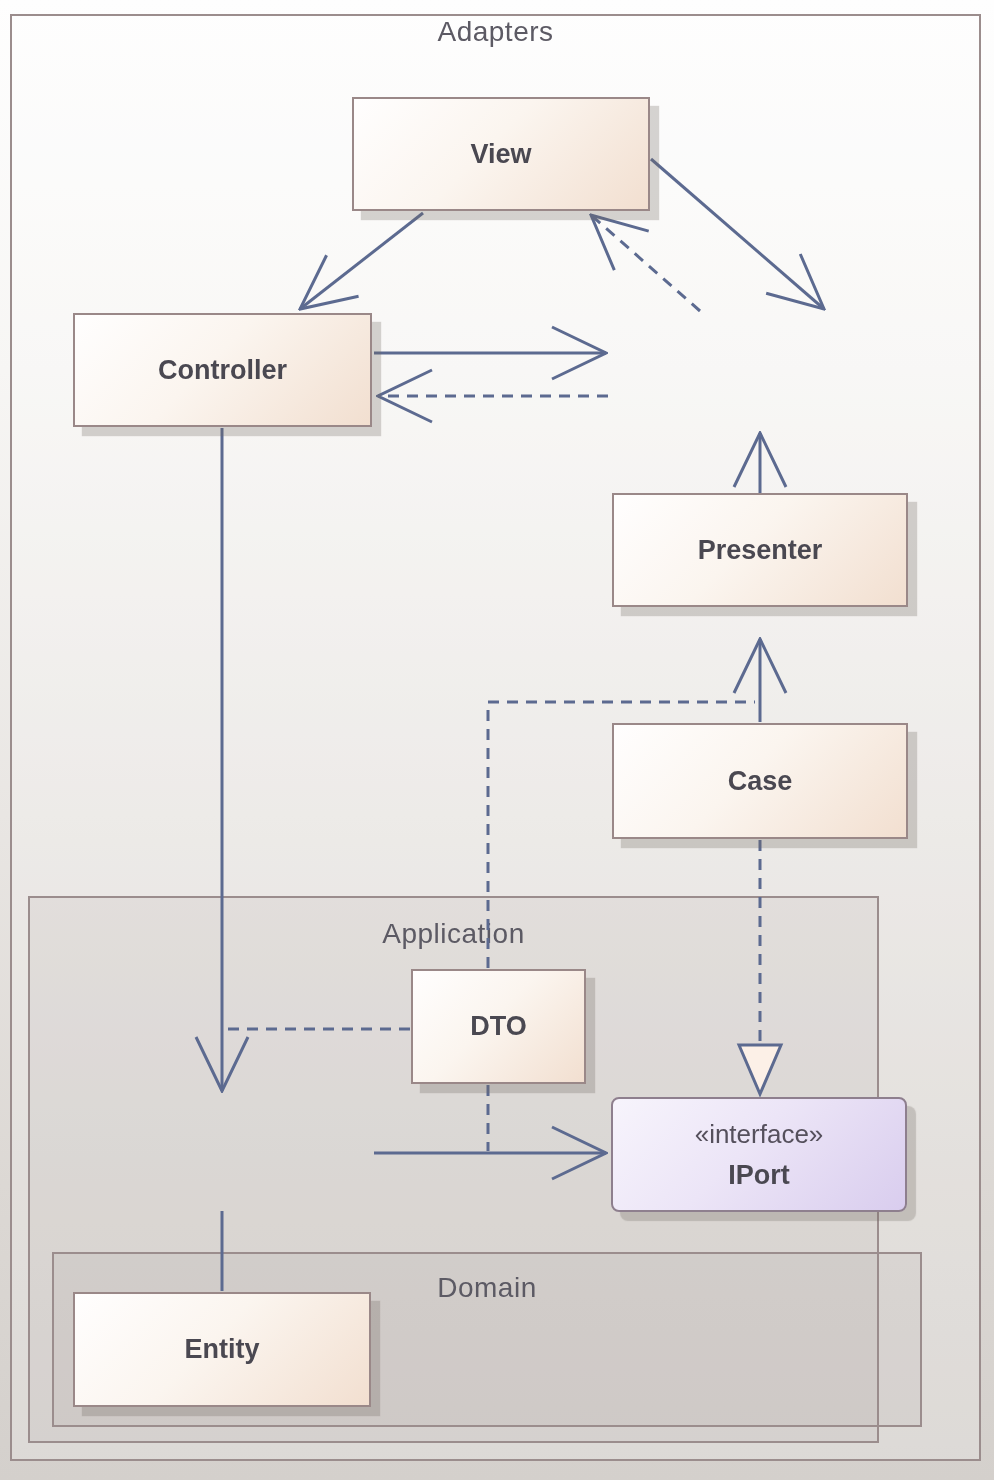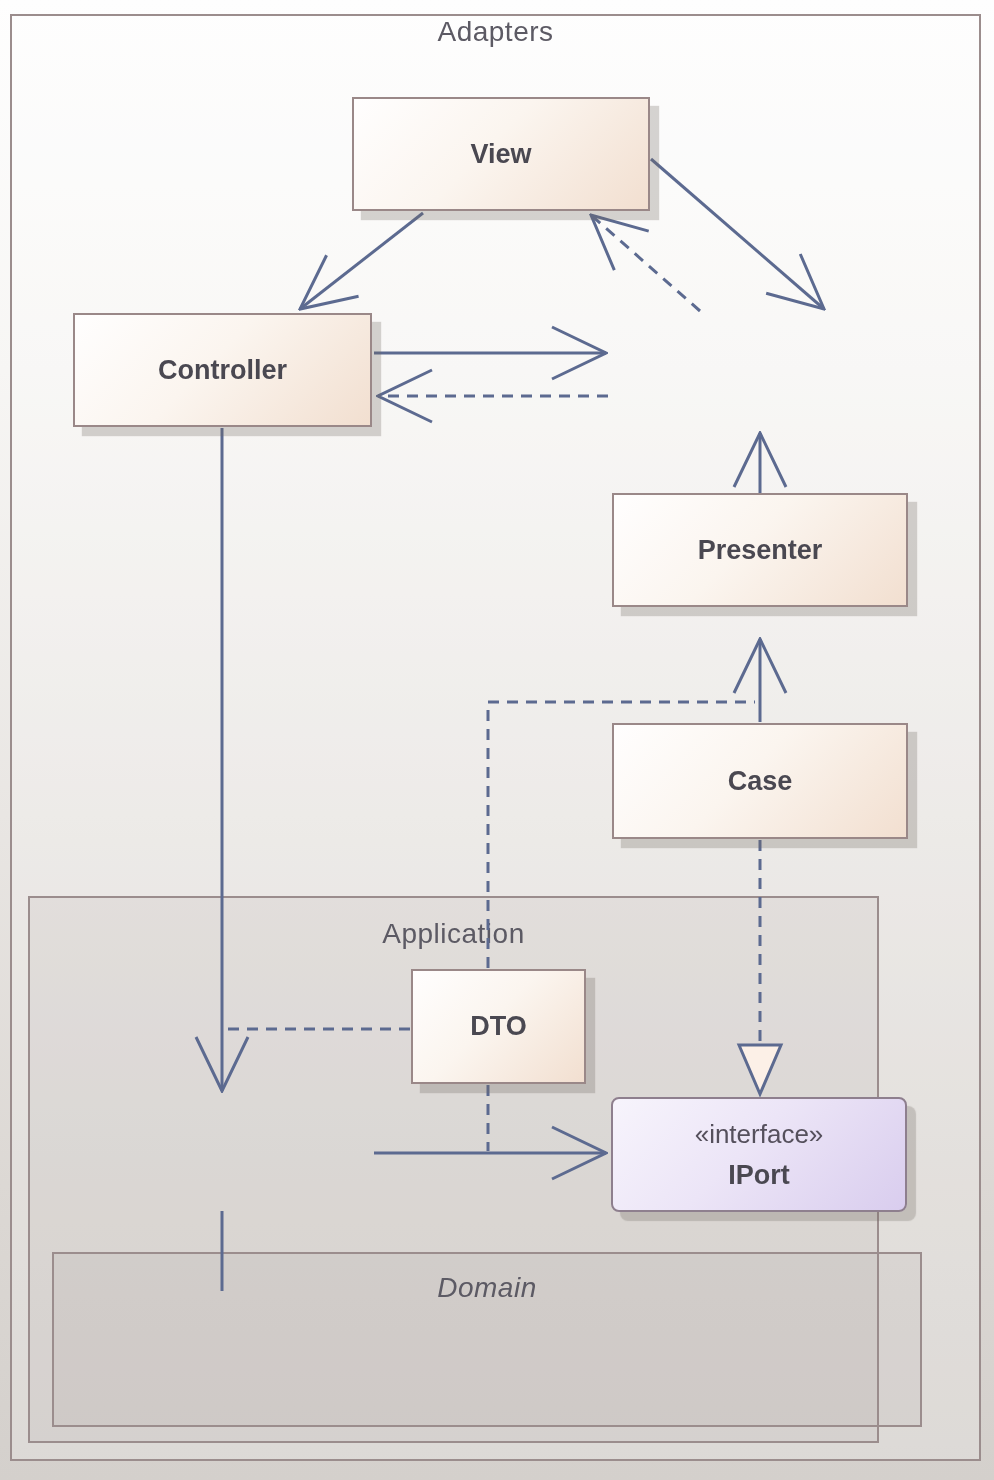--- a/index.html
+++ b/index.html
@@ -21,21 +21,21 @@
     color:#5c5a64;
     font-size:28px;
     font-weight:normal;
     letter-spacing:0.5px;
   }
   .c-adapters{left:10px;top:14px;width:971px;height:1447px;background:rgba(255,255,255,0.20);}
   .c-adapters .clabel{}
   .c-application{left:28px;top:896px;width:851px;height:547px;background:rgba(150,142,135,0.10);}
   .c-application .clabel{margin-top:20px;}
   .c-domain{left:52px;top:1252px;width:870px;height:175px;background:rgba(150,142,135,0.10);}
-  .c-domain .clabel{margin-top:18px;font-style:italic;}
+  .c-domain .clabel{margin-top:18px;}
 
   svg.edges{position:absolute;left:0;top:0;z-index:2;pointer-events:none;}
   svg.edges path{fill:none;stroke:#5c6a90;stroke-width:3;}
   svg.edges path.dashed{stroke-dasharray:11 8;}
 
   .node{
     position:absolute;
     box-sizing:border-box;
     border:2px solid #9a8888;
     background:linear-gradient(135deg,#fffefe 0%,#fbf5ef 45%,#f2dfd0 100%);
@@ -119,14 +119,17 @@
   <div class="node n-dto">
     <span>DTO</span>
   </div>
 
 
   <div class="node n-iport">
     <span class="stereo">«interface»</span>
     <span>IPort</span>
   </div>
 
+  <div class="node n-entity">
+    <span>Entity</span>
+  </div>
 
 </div>
 
 </body></html>

